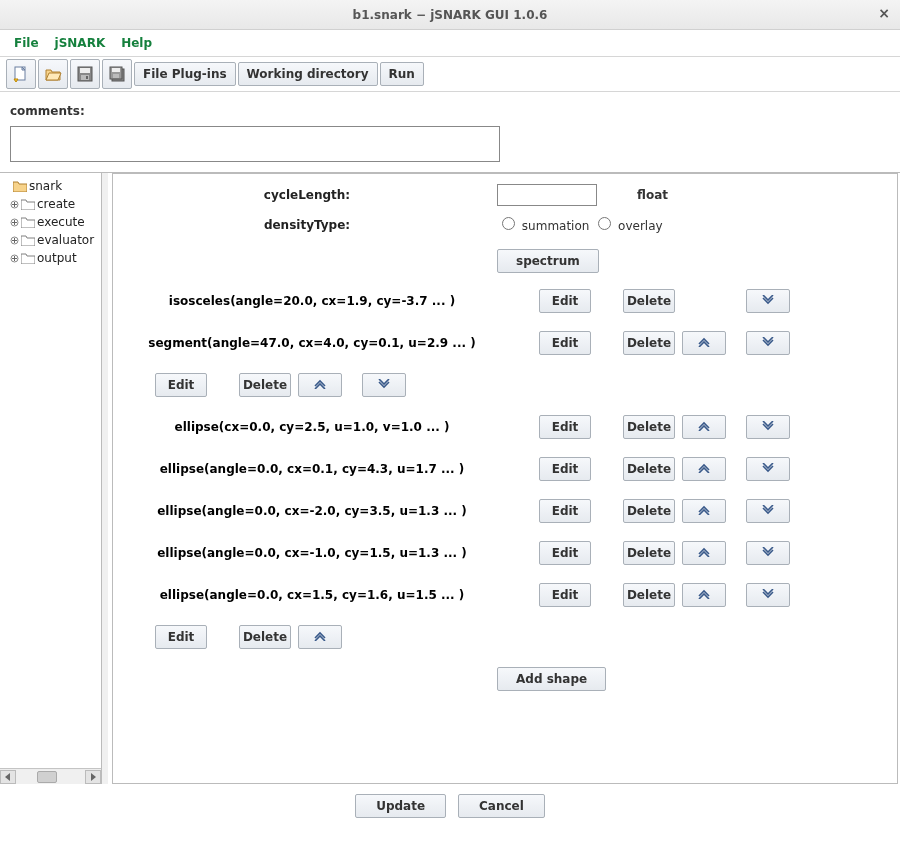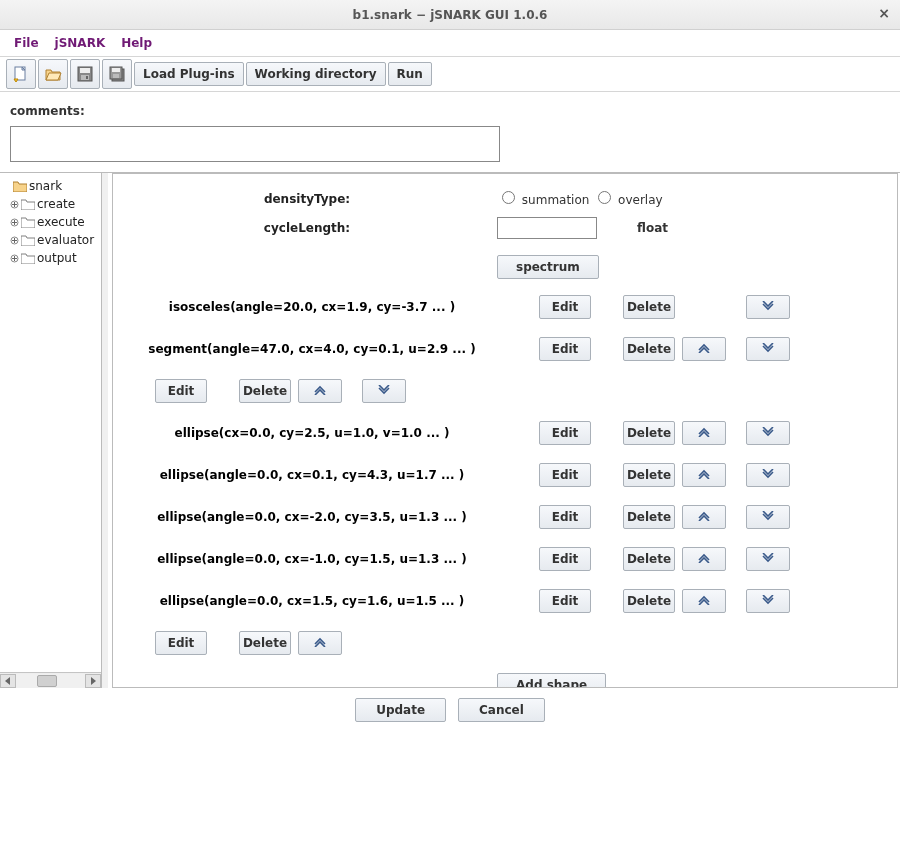--- a/index.html
+++ b/index.html
@@ -30,21 +30,21 @@
     top: 5px;
     font-size: 14px;
     color: #555;
     cursor: pointer;
   }
   .menubar {
     padding: 4px 8px;
     display: flex;
     gap: 4px;
     font-weight: bold;
-    color: #701a75;
+    color: #15803d;
   }
   .menubar span { padding: 2px 6px; cursor: pointer; }
   .toolbar {
     display: flex;
     align-items: center;
     gap: 2px;
     padding: 2px 6px;
     border-top: 1px solid #d6d6d6;
     border-bottom: 1px solid #d6d6d6;
   }
@@ -74,21 +74,21 @@
   }
   .comments-row label { font-weight: bold; padding-top: 6px; }
   .comments-row textarea {
     width: 490px; height: 36px;
     border: 1px solid #888; resize: none;
     font-family: inherit; font-size: 12px;
   }
   .workspace {
     display: flex;
     border-top: 1px solid #bbb;
-    height: 516px;
+    height: 612px;
   }
   .tree-panel {
     width: 102px;
     border-right: 1px solid #bbb;
     display: flex; flex-direction: column;
     background: #fff;
   }
   .tree {
     flex: 1;
     overflow: hidden;
@@ -214,21 +214,21 @@
       </svg>
   </button>
   <button class="iconbtn">
     <svg viewBox="0 0 18 18">
         <rect x="4" y="4" width="12" height="12" fill="#888" stroke="#555"></rect>
         <rect x="2" y="2" width="12" height="12" fill="#999" stroke="#555"></rect>
         <rect x="4" y="3" width="8" height="4" fill="#eee"></rect>
         <rect x="5" y="9" width="6" height="4" fill="#bbb"></rect>
       </svg>
   </button>
-  <button class="btn">Load Plug-ins</button>
+  <button class="btn">File Plug-ins</button>
   <button class="btn">Working directory</button>
   <button class="btn">Run</button>
 </div>
 
 <div class="comments-row">
   <label>comments:</label>
   <textarea value="" style=""></textarea>
 </div>
 
 <div class="workspace">
@@ -311,34 +311,34 @@
             <polygon points="2,0 2,8 7,4" fill="#666"></polygon>
           </svg>
         </div>
     </div>
   </div>
 
   <div class="main-panel">
     <div class="main-inner">
       <div class="form-area">
 
+        <div class="form-row">
+          <div class="flabel">cycleLength:</div>
+          <div class="fcontrol"><input type="text" value="" style=""></div>
+          <div class="fhint">float</div>
+        </div>
+
         <div class="form-row radio-group" style="align-items:flex-start;">
           <div class="flabel" style="padding-top:4px;">densityType:</div>
           <div>
             <label><input type="radio" name="dt" style=""> <span>summation</span></label>
             <label><input type="radio" name="dt" style=""> <span>overlay</span></label>
           </div>
         </div>
 
-        <div class="form-row">
-          <div class="flabel">cycleLength:</div>
-          <div class="fcontrol"><input type="text" value="" style=""></div>
-          <div class="fhint">float</div>
-        </div>
-
         <div class="spectrum-row">
           <button class="btn" style="padding:4px 18px;">spectrum</button>
         </div>
 
         <div id="shape-list">
             <div class="list-row">
               <div class="shape-label">isosceles(angle=20.0, cx=1.9, cy=-3.7 ... )</div>
               <div class="cell edit-cell">
                 <button class="btn small">Edit</button>
               </div>

